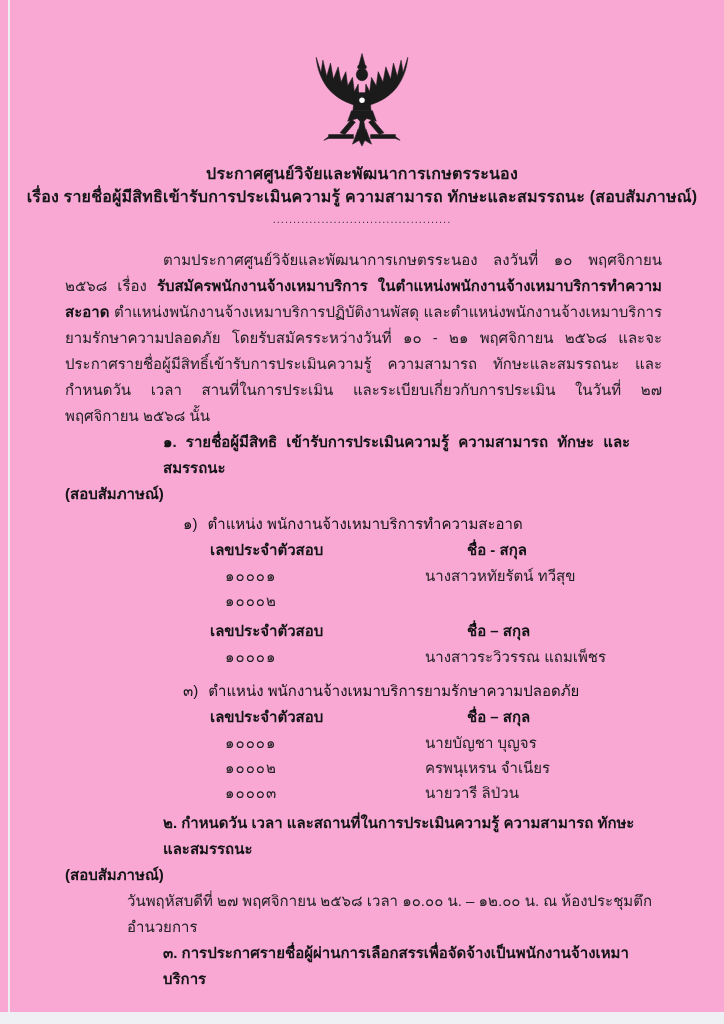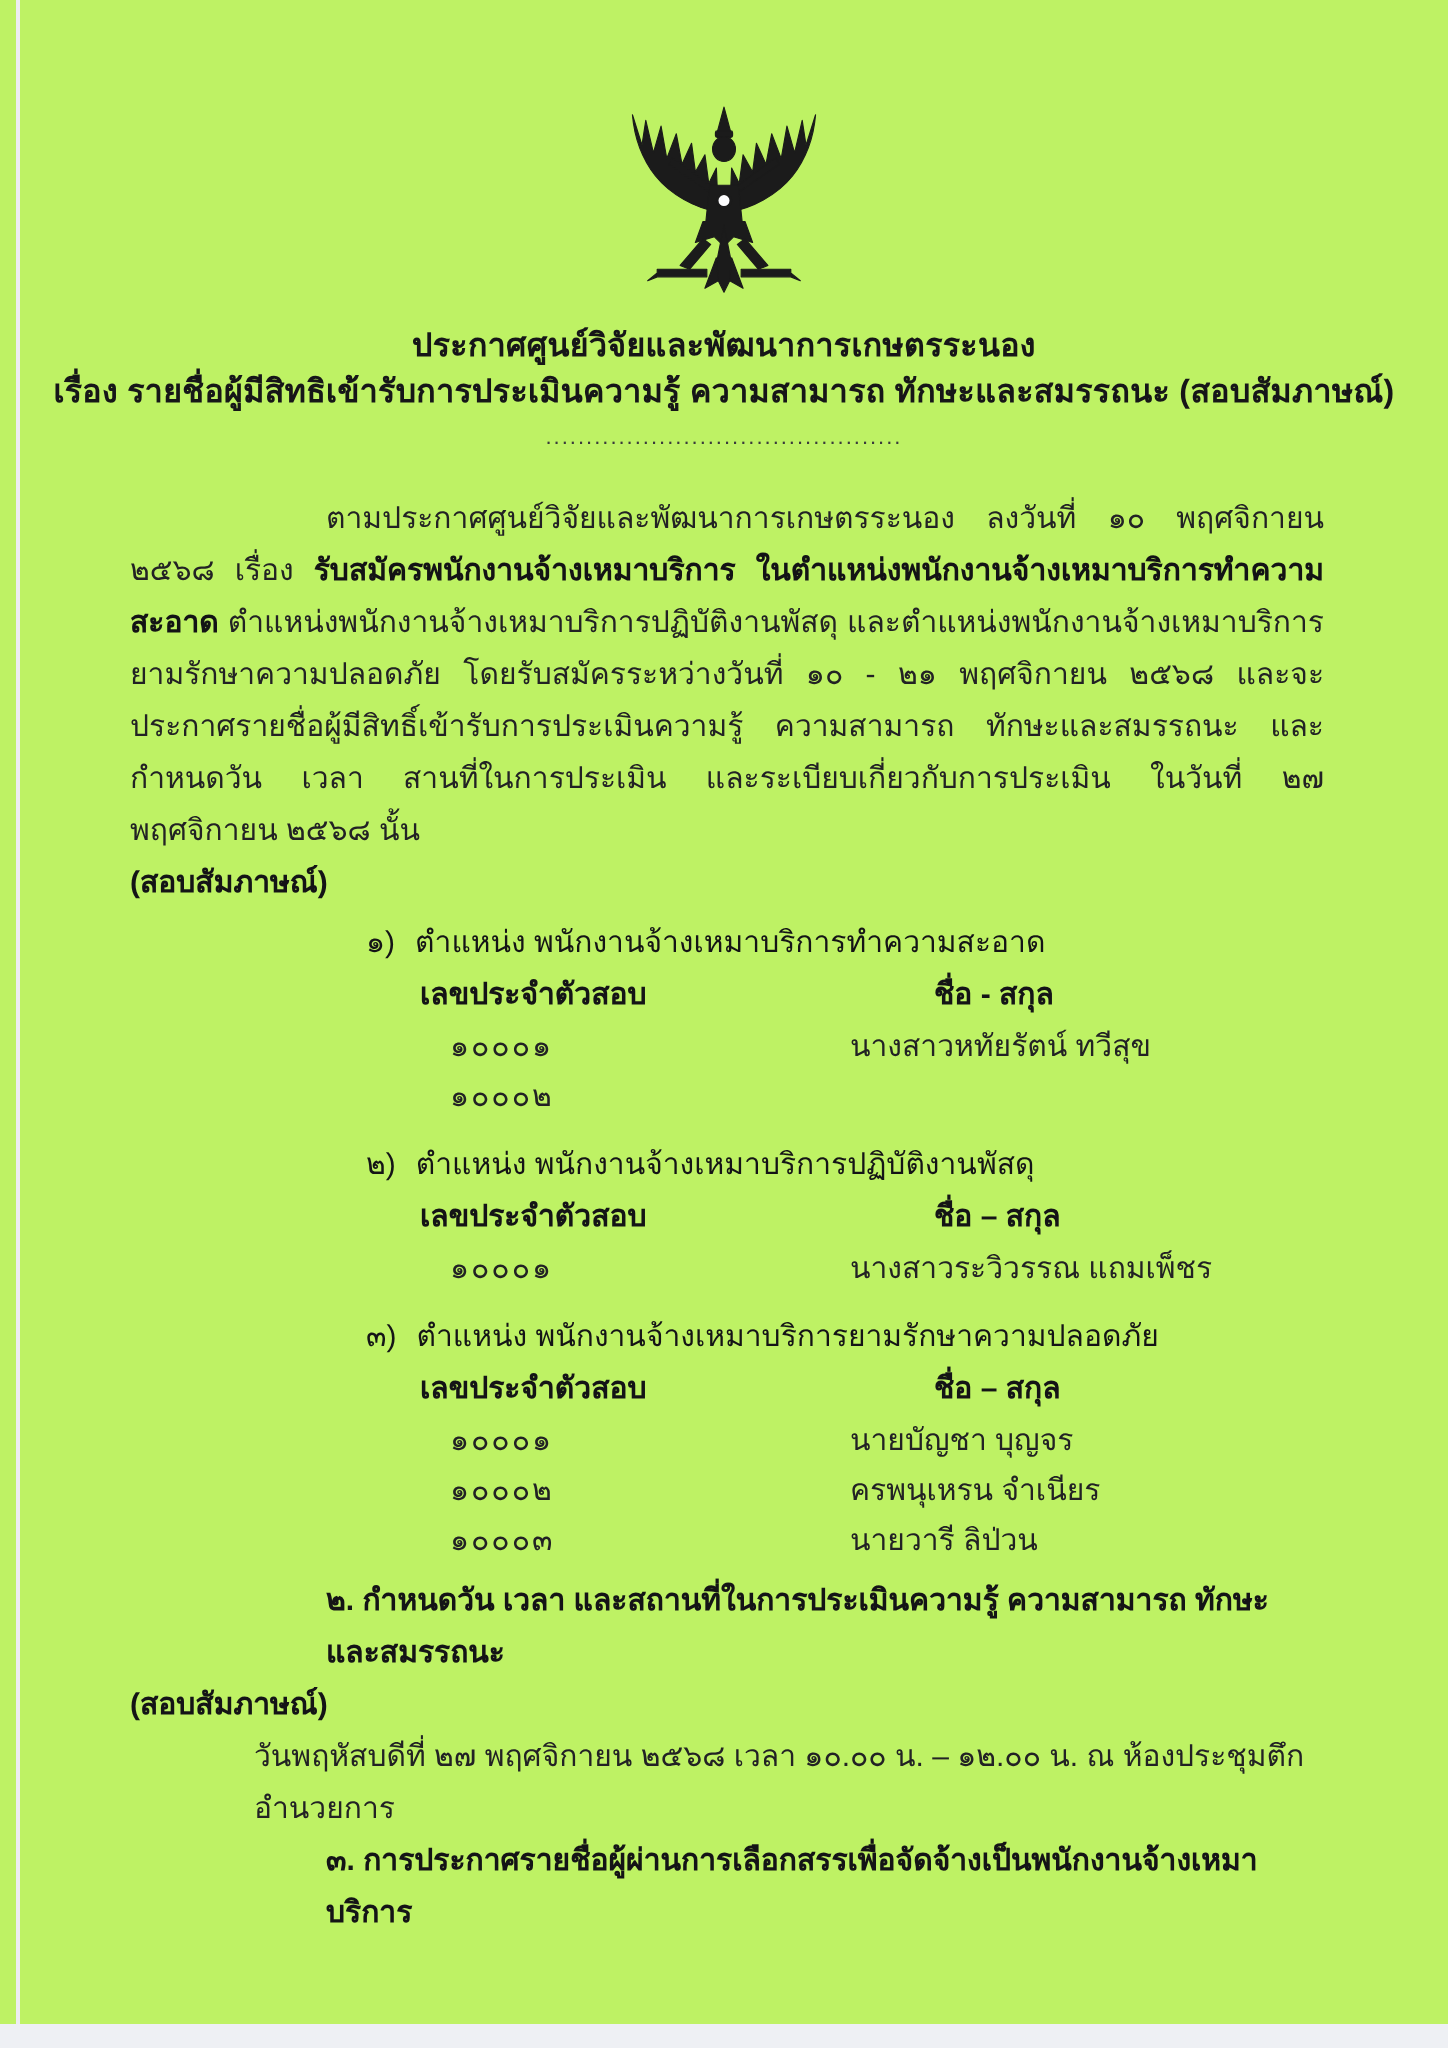--- a/index.html
+++ b/index.html
@@ -3,21 +3,21 @@
 <meta charset="utf-8">
 <style>
   html,body{margin:0;padding:0;}
   body{
     width:724px;height:1024px;
     background:#f4f4f6;
     font-family:"Liberation Sans","DejaVu Sans",sans-serif;
   }
   .page{
     position:relative;width:724px;height:1024px;overflow:hidden;
-    background:#bef264;color:#1d1d1f;
+    background:#f9a8d4;color:#1d1d1f;
   }
   .scan-edge-left{
     position:absolute;left:8px;top:0;width:2px;height:100%;
     background:#ededf1;
   }
   .scan-edge-bottom{
     position:absolute;left:0;bottom:0;width:100%;height:12px;
     background:#eef0f4;
   }
   .emblem{
@@ -103,38 +103,38 @@
     <div class="title-line">ประกาศศูนย์วิจัยและพัฒนาการเกษตรระนอง</div>
     <div class="title-line">เรื่อง รายชื่อผู้มีสิทธิเข้ารับการประเมินความรู้ ความสามารถ ทักษะและสมรรถนะ (สอบสัมภาษณ์)</div>
     <div class="dotted-divider">............................................</div>
   </div>
 
   <div class="content">
 
     <p class="p1"><span>ตามประกาศศูนย์วิจัยและพัฒนาการเกษตรระนอง  ลงวันที่  ๑๐  พฤศจิกายน ๒๕๖๘ เรื่อง </span><b>รับสมัครพนักงานจ้างเหมาบริการ ในตำแหน่งพนักงานจ้างเหมาบริการทำความสะอาด</b><span> ตำแหน่งพนักงานจ้างเหมาบริการปฏิบัติงานพัสดุ และตำแหน่งพนักงานจ้างเหมาบริการยามรักษาความปลอดภัย โดยรับสมัครระหว่างวันที่ ๑๐ - ๒๑  พฤศจิกายน  ๒๕๖๘  และจะประกาศรายชื่อผู้มีสิทธิ์เข้ารับการประเมินความรู้ ความสามารถ ทักษะและสมรรถนะ และกำหนดวัน เวลา สานที่ในการประเมิน และระเบียบเกี่ยวกับการประเมิน ในวันที่ ๒๗  พฤศจิกายน  ๒๕๖๘  นั้น</span></p>
 
 
+    <p class="h-num sp">๑. รายชื่อผู้มีสิทธิ เข้ารับการประเมินความรู้ ความสามารถ ทักษะ และสมรรถนะ</p>
     <p class="h-cont">(สอบสัมภาษณ์)</p>
 
     <p class="pos-title"><span class="pos-label">๑)</span><span>ตำแหน่ง พนักงานจ้างเหมาบริการทำความสะอาด</span></p>
     <div class="thead">
       <span class="th-id">เลขประจำตัวสอบ</span>
       <span class="th-name">ชื่อ - สกุล</span>
     </div>
     <div class="trow">
       <span class="td-id">๑๐๐๐๑</span>
       <span class="td-name">นางสาวหทัยรัตน์  ทวีสุข</span>
     </div>
     <div class="trow">
       <span class="td-id">๑๐๐๐๒</span>
     </div>
 
     <div class="sec-gap"></div>
 
-    <p class="pos-title"><span class="pos-label">๒)</span><span>ตำแหน่ง พนักงานจ้างเหมาบริการปฏิบัติงานพัสดุ</span></p>
     <div class="thead">
       <span class="th-id">เลขประจำตัวสอบ</span>
       <span class="th-name">ชื่อ – สกุล</span>
     </div>
     <div class="trow">
       <span class="td-id">๑๐๐๐๑</span>
       <span class="td-name">นางสาวระวิวรรณ  แถมเพ็ชร</span>
     </div>
 
     <div class="sec-gap"></div>

